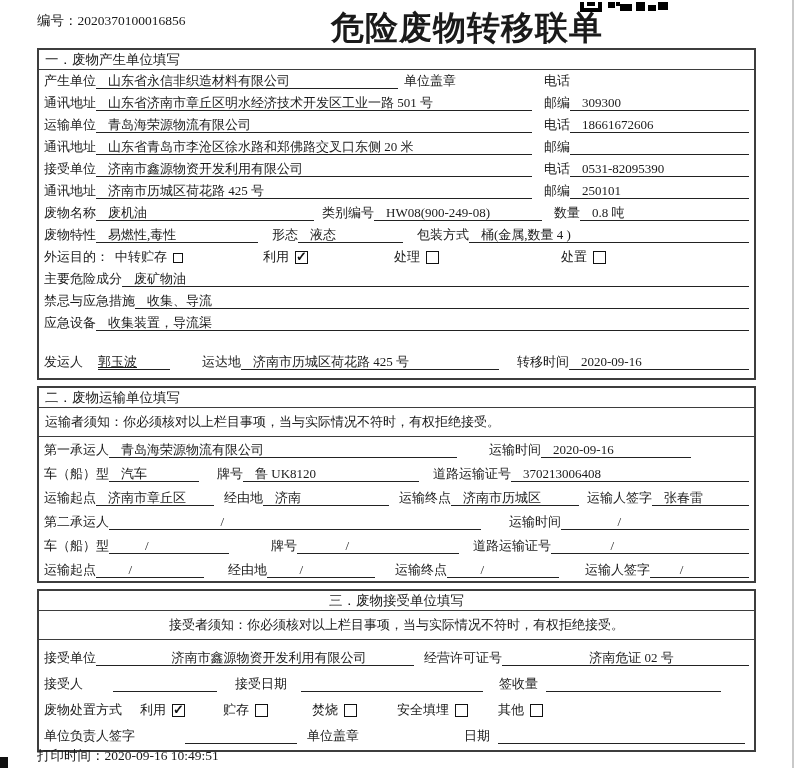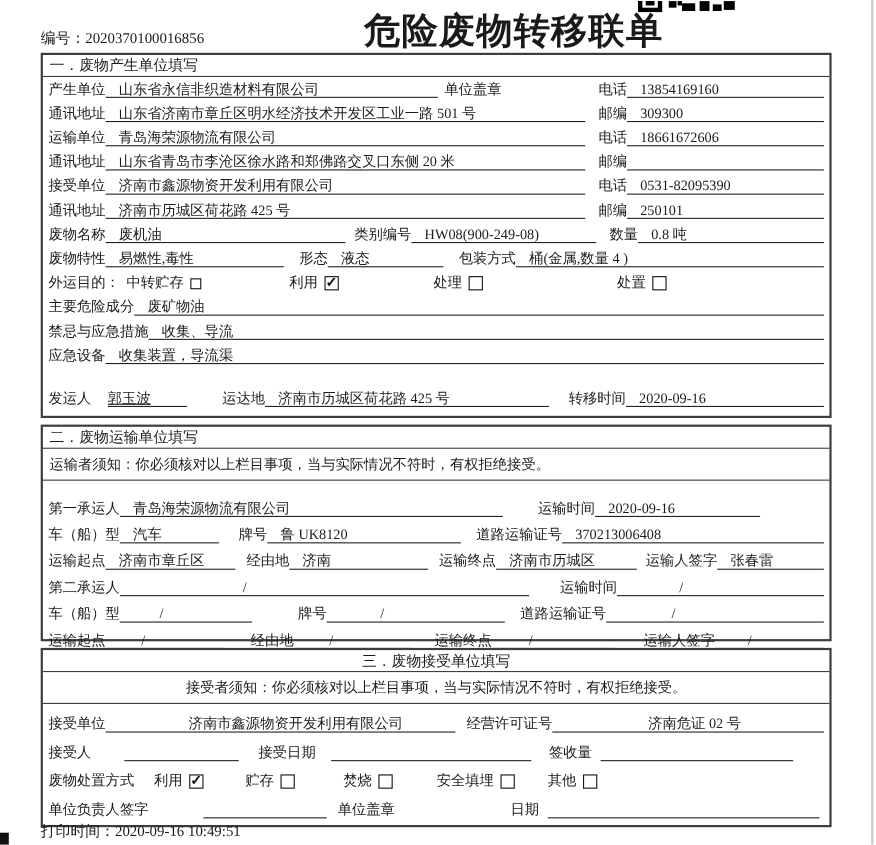--- a/index.html
+++ b/index.html
@@ -2,21 +2,21 @@
 <html><head>
 <meta charset="utf-8">
 <style>
   html,body{margin:0;padding:0;}
   body{
     width:796px;height:768px;position:relative;background:#ffffff;
     font-family:"Liberation Serif","DejaVu Serif",serif;
     color:#1a1a1a;overflow:hidden;
   }
   .abs{position:absolute;}
-  #doc-no{left:37px;top:26px;font-size:13.5px;white-space:nowrap;}
+  #doc-no{left:37px;top:12px;font-size:13.5px;white-space:nowrap;}
   #doc-title{left:331px;top:6px;font-size:33px;font-weight:bold;letter-spacing:1px;white-space:nowrap;}
   #qr-frag{left:580px;top:0;width:90px;height:12px;overflow:hidden;}
   .box{
     position:absolute;left:37px;width:719px;border:2px solid #3d3d3d;
     box-sizing:border-box;background:#fff;
   }
   #box1{top:48px;height:332px;}
   #box2{top:386px;height:197px;}
   #box3{top:589px;height:163px;text-align:center;}
   .sec-title{
@@ -72,21 +72,20 @@
 </div>
 
 <div class="box" id="box1">
   <div class="sec-title">一．废物产生单位填写</div>
 
   <div class="row">
     <span class="lbl">产生单位</span>
     <span class="val" style="width:302px">山东省永信非织造材料有限公司</span>
     <span class="lbl" style="margin-left:6px">单位盖章</span>
     <span class="lbl" style="margin-left:88px">电话</span>
-    <span class="val fill">13854169160</span>
   </div>
 
   <div class="row">
     <span class="lbl">通讯地址</span>
     <span class="val" style="width:436px">山东省济南市章丘区明水经济技术开发区工业一路 501 号</span>
     <span class="lbl" style="margin-left:12px">邮编</span>
     <span class="val fill">309300</span>
   </div>
 
   <div class="row">
@@ -177,21 +176,21 @@
     <span class="val" style="width:258px">济南市历城区荷花路 425 号</span>
     <span class="lbl" style="margin-left:18px">转移时间</span>
     <span class="val fill">2020-09-16</span>
   </div>
 </div>
 
 <div class="box" id="box2">
   <div class="sec-title">二．废物运输单位填写</div>
   <div class="notice">运输者须知：你必须核对以上栏目事项，当与实际情况不符时，有权拒绝接受。</div>
 
-  <div class="row" style="margin-top:12px">
+  <div class="row" style="margin-top:0">
     <span class="lbl">第一承运人</span>
     <span class="val" style="width:348px">青岛海荣源物流有限公司</span>
     <span class="lbl" style="margin-left:32px">运输时间</span>
     <span class="val" style="width:150px">2020-09-16</span>
   </div>
 
   <div class="row">
     <span class="lbl">车（船）型</span>
     <span class="val" style="width:90px">汽车</span>
     <span class="lbl" style="margin-left:18px">牌号</span>

